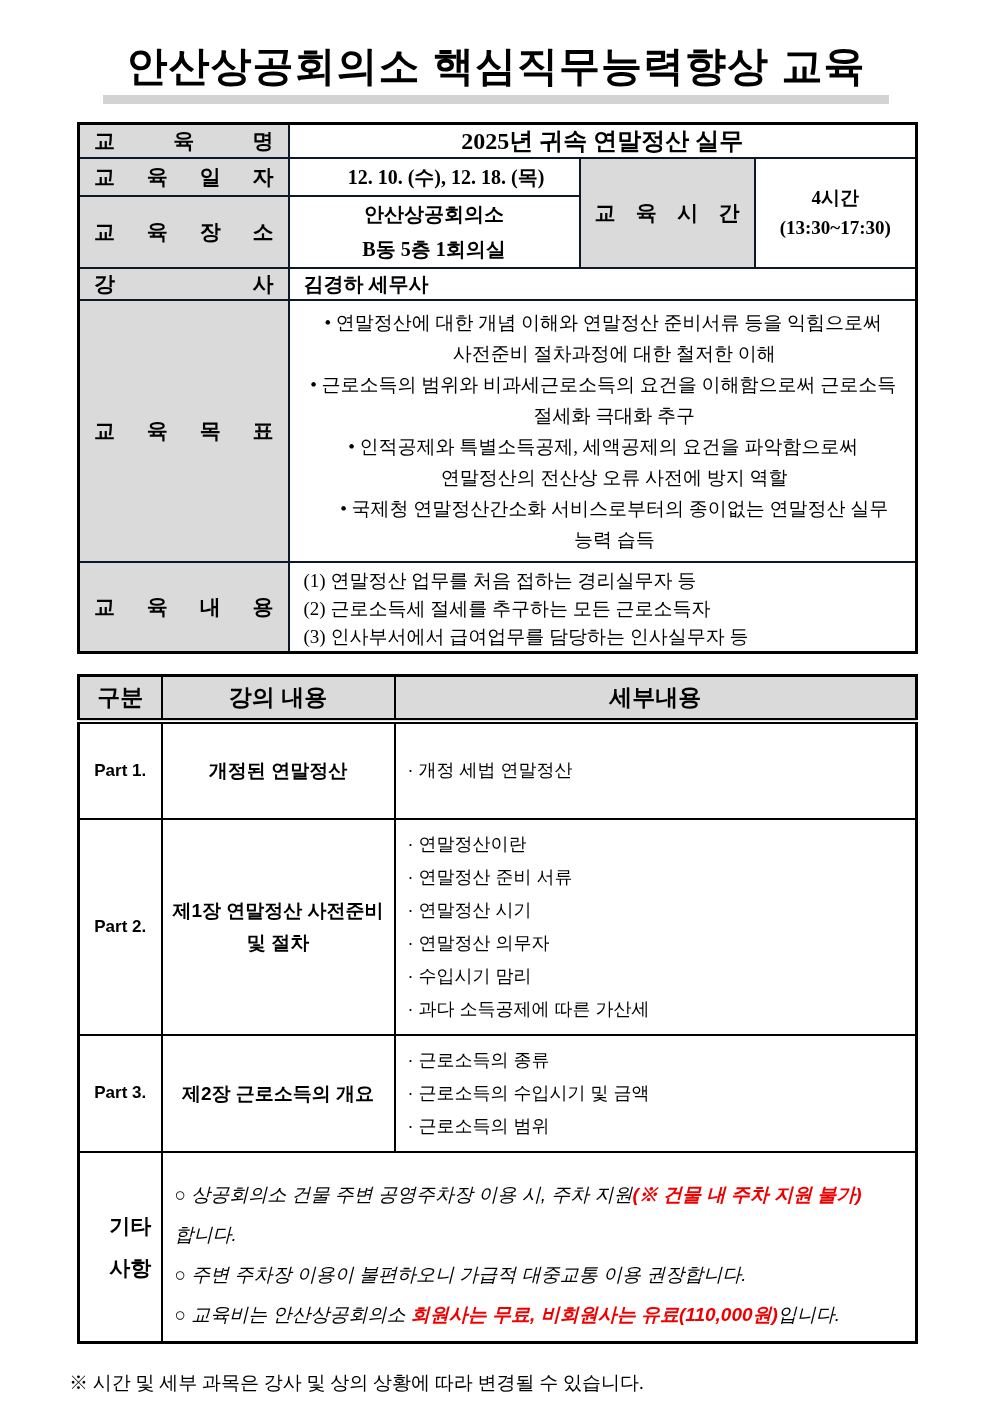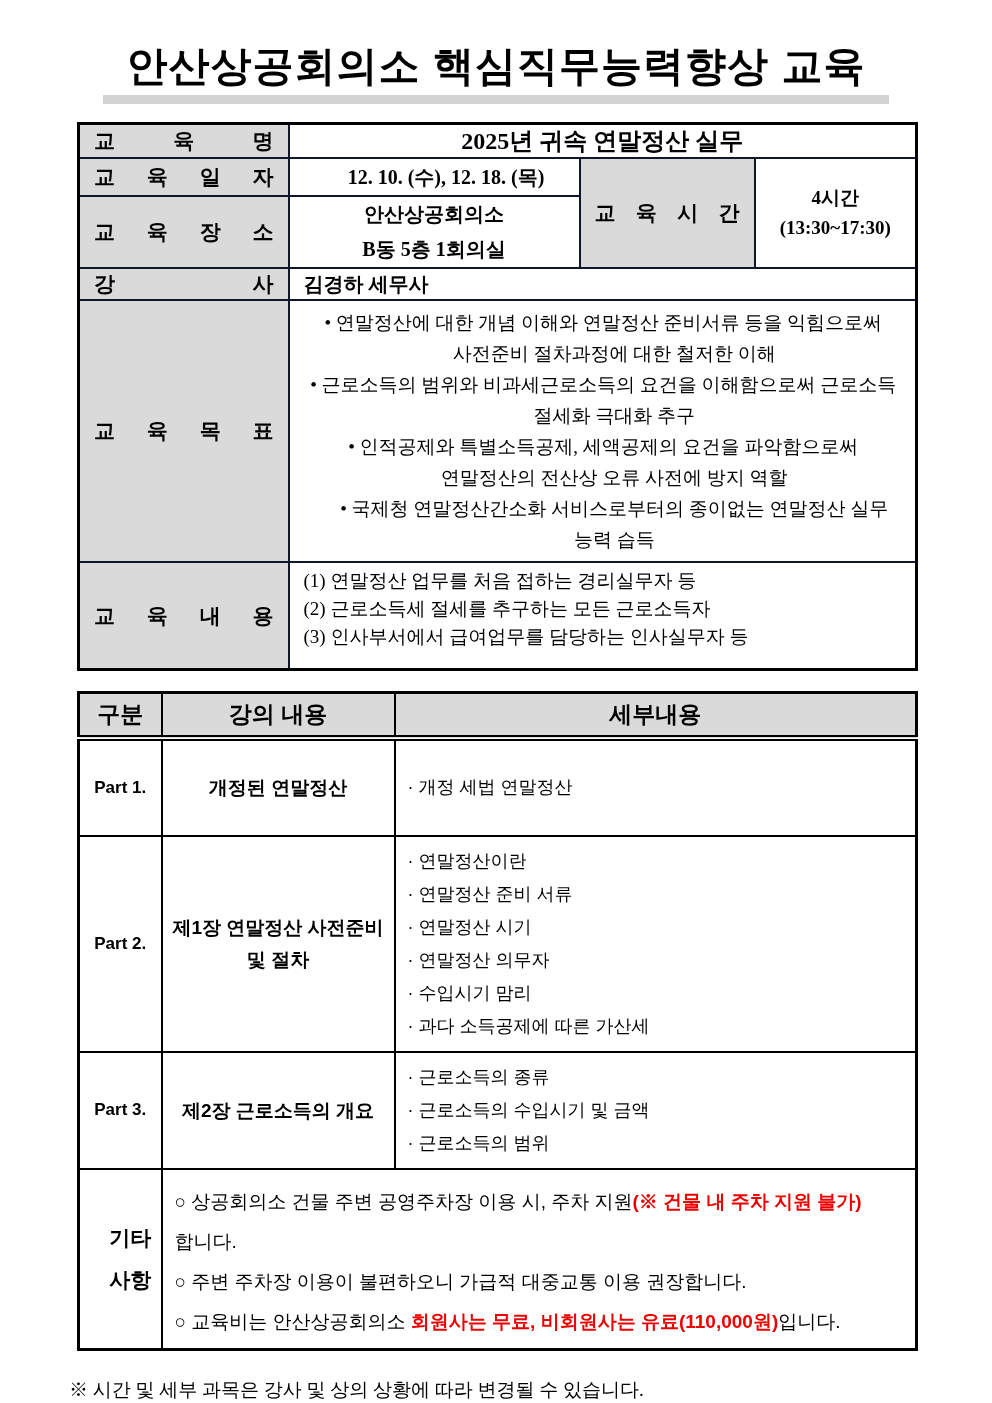--- a/index.html
+++ b/index.html
@@ -56,40 +56,40 @@
   .goal-cell { padding: 6px 12px 6px 14px; }
   .goal-item {
     font-family: "Liberation Serif", serif;
     font-size: 19px; line-height: 31px;
     padding-left: 1.15em; text-indent: -1.15em; 
     word-break: keep-all;
     text-align: center;
   }
   .goal-item.goal-indent { margin-left: 22px; padding-left: 0; text-indent: 0; }
 
-  .content-cell { padding: 4px 12px 17px 14px; }
+  .content-cell { padding: 4px 12px 0 14px; }
   .content-item {
     font-family: "Liberation Serif", serif;
     font-size: 19px; line-height: 28px;
     word-break: keep-all;
   }
 
   
   .cur-table thead th {
     background: #dadada;
     font-size: 23px; font-weight: 800;
     text-align: center;
     border-bottom: 6px double #000;
   }
   .part-cell { font-weight: 700; font-size: 17px; text-align: center; }
   .lecture-cell { font-weight: 800; font-size: 19px; text-align: center; line-height: 1.65; word-break: keep-all; }
   .detail-cell { padding: 8px 8px 8px 12px; }
   .detail-item { font-size: 18px; line-height: 33px; word-break: keep-all; }
   .misc-label { font-weight: 800; font-size: 21px; text-align: center; line-height: 2.0; padding-left: 20px; }
-  .misc-cell { padding: 12px 8px 6px 12px; }
+  .misc-cell { padding: 22px 8px 6px 12px; font-style: italic; }
   .misc-item { font-size: 19px; line-height: 40px; word-break: keep-all; }
   .red { color: #ee0000; font-weight: 800; }
 
   
   .footnote {
     margin: 26px 0 0 -8px;
     font-family: "Liberation Serif", serif;
     font-size: 19px;
     word-break: keep-all;
   }

